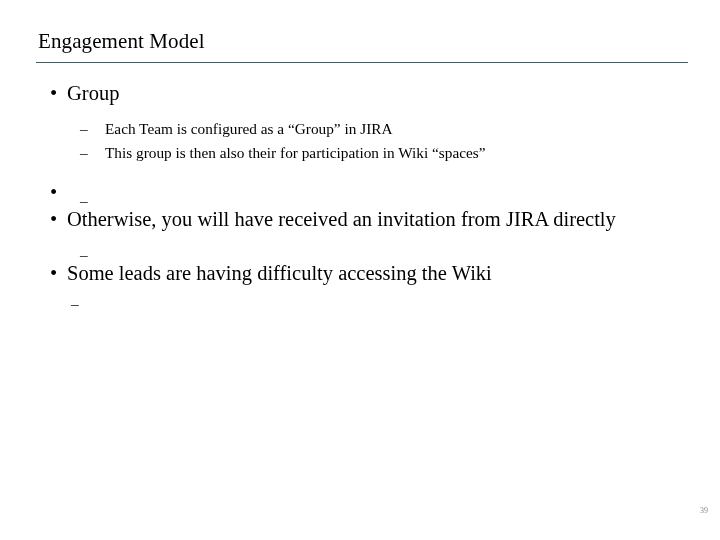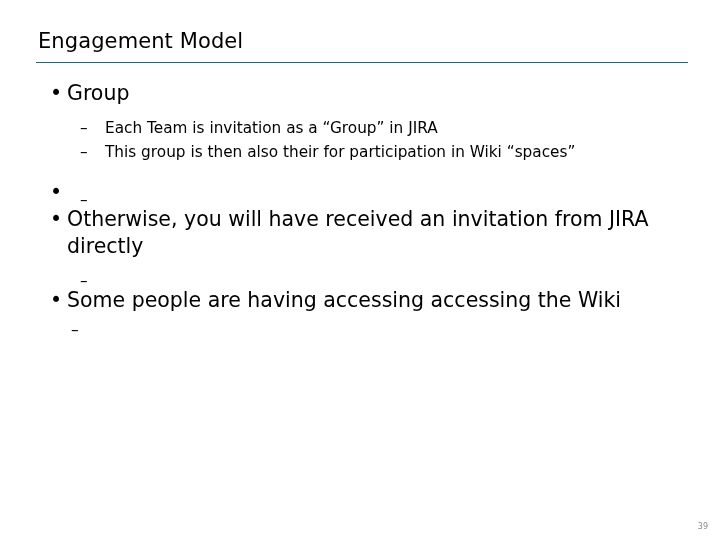--- a/index.html
+++ b/index.html
@@ -13,20 +13,21 @@
     font-family: "DejaVu Sans", "Liberation Sans", sans-serif;
     color: #000000;
     overflow: hidden;
     position: relative;
   }
   .slide {
     position: relative;
     width: 720px;
     height: 540px;
     box-sizing: border-box;
+    font-family: Liberation Serif, serif;
   }
   .slide-title {
     position: absolute;
     left: 38px;
     top: 28px;
     font-size: 21px;
     line-height: 26px;
     letter-spacing: 0.1px;
     color: #000000;
     white-space: nowrap;
@@ -87,21 +88,21 @@
     left: 71px;
   }
   .gap-sm { height: 6px; }
   .gap-md { height: 11px; }
   .gap-lg { height: 16px; }
   .gap-xs { height: 3px; }
 
   .page-number {
     position: absolute;
     right: 12px;
-    bottom: 8px;
+    bottom: 24px;
     font-size: 8px;
     line-height: 10px;
     color: #8a8a8a;
   }
 </style>
 </head>
 <body>
 
 <div class="slide">
 
@@ -113,21 +114,21 @@
 
     <div class="lvl1">
       <span class="dot">•</span>
       <span>Group</span>
     </div>
 
     <div class="gap-md"></div>
 
     <div class="lvl2">
       <span class="dash">–</span>
-      <span>Each Team is invitation as a “Group” in JIRA</span>
+      <span>Each Team is configured as a “Group” in JIRA</span>
     </div>
 
     <div class="gap-xs"></div>
 
     <div class="lvl2">
       <span class="dash">–</span>
       <span>This group is then also their for participation in Wiki “spaces”</span>
     </div>
 
     <div class="gap-lg"></div>
@@ -152,21 +153,21 @@
     <div class="gap-md"></div>
 
     <div class="lvl2">
       <span class="dash">–</span>
     </div>
 
     <div class="gap-lg"></div>
 
     <div class="lvl1">
       <span class="dot">•</span>
-      <span>Some people are having accessing accessing the Wiki</span>
+      <span>Some leads are having difficulty accessing the Wiki</span>
     </div>
 
     <div class="gap-sm"></div>
 
     <div class="lvl2 shallow">
       <span class="dash">–</span>
     </div>
 
   </div>
 

